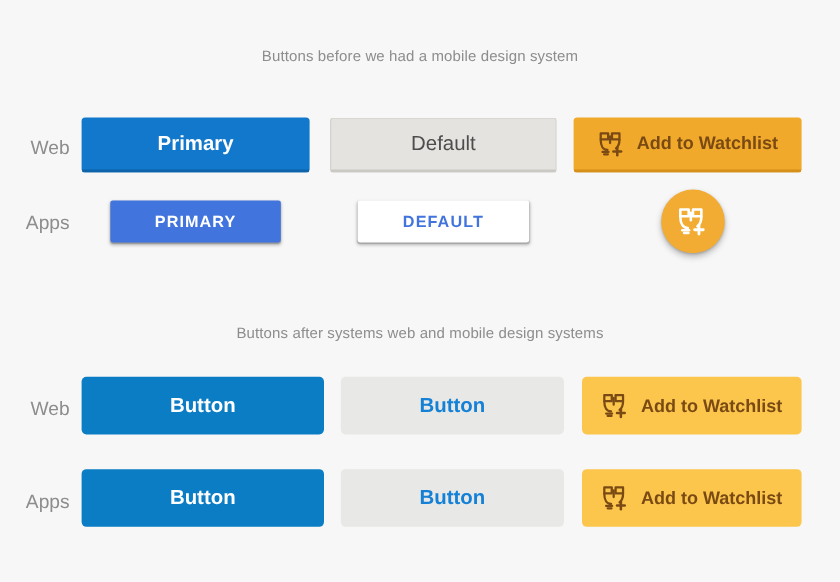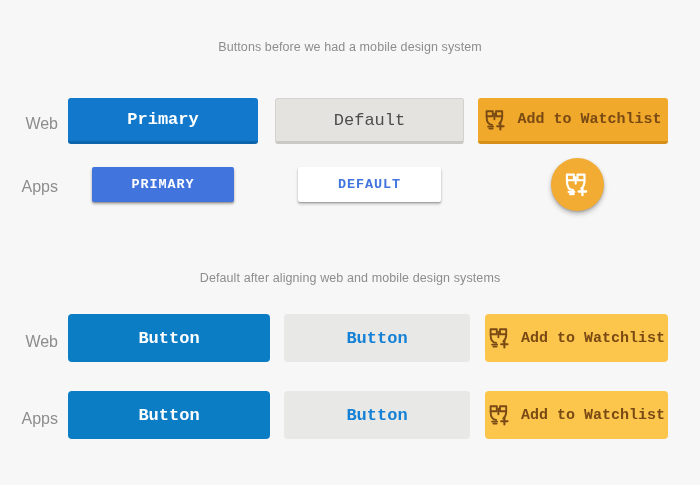--- a/index.html
+++ b/index.html
@@ -46,21 +46,20 @@
   
   .btn {
     position: absolute;
     box-sizing: border-box;
     display: flex;
     align-items: center;
     justify-content: center;
     white-space: nowrap;
     user-select: none;
     cursor: pointer;
-    font-family: Liberation Mono, monospace;
   }
 
   
   .legacy-web-primary {
     left: 68px; top: 98px; width: 190px; height: 46px;
     background: #1178cb;
     border-radius: 3px;
     border-bottom: 3px solid #0d64ab;
     color: #ffffff;
     font-size: 17px;
@@ -211,21 +210,21 @@
           <path d="M5.4 19.6 h3.2"></path>
         </g>
         <g fill="none" stroke="#ffffff" stroke-width="2.1" stroke-linecap="round">
           <path d="M16.4 14.0 v6.4"></path>
           <path d="M13.2 17.2 h6.4"></path>
         </g>
       </svg>
     </span>
   </div>
 
-  <div class="caption" id="caption-after">Default after aligning web and mobile design systems</div>
+  <div class="caption" id="caption-after">Buttons after systems web and mobile design systems</div>
 
   <div class="row-label" style="left:0px; top:333px;">Web</div>
 
   <div class="btn new-primary row-new-web">
     <span>Button</span>
   </div>
 
   <div class="btn new-secondary row-new-web">
     <span>Button</span>
   </div>

